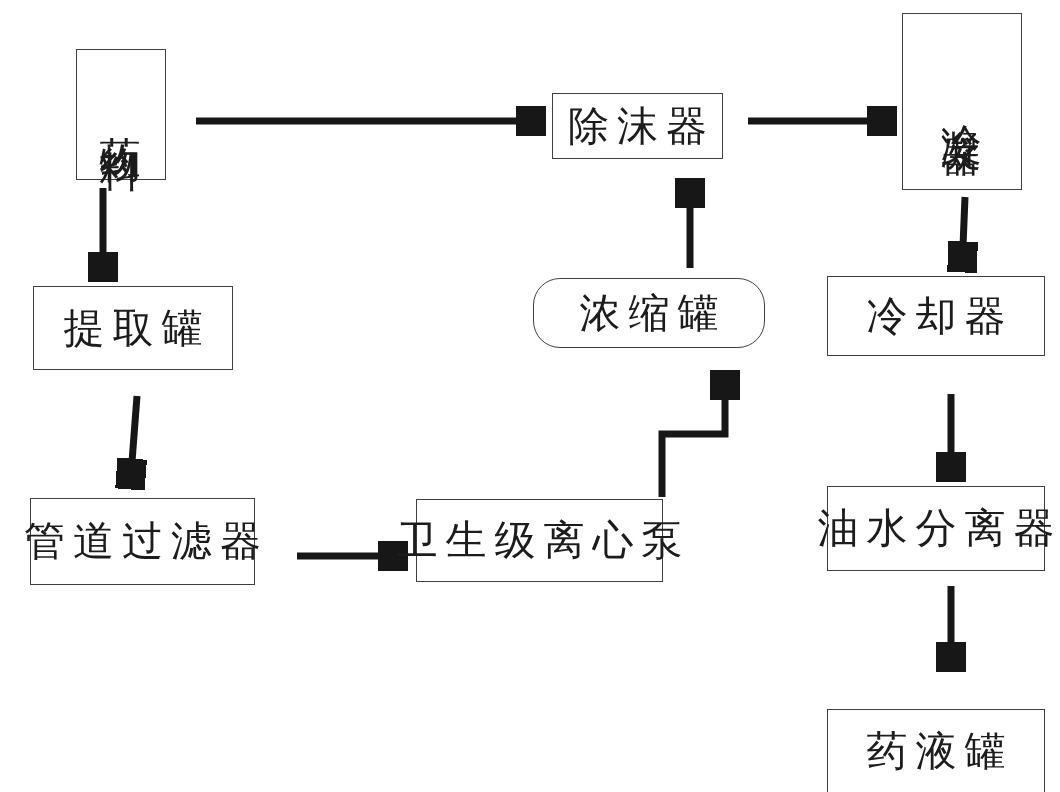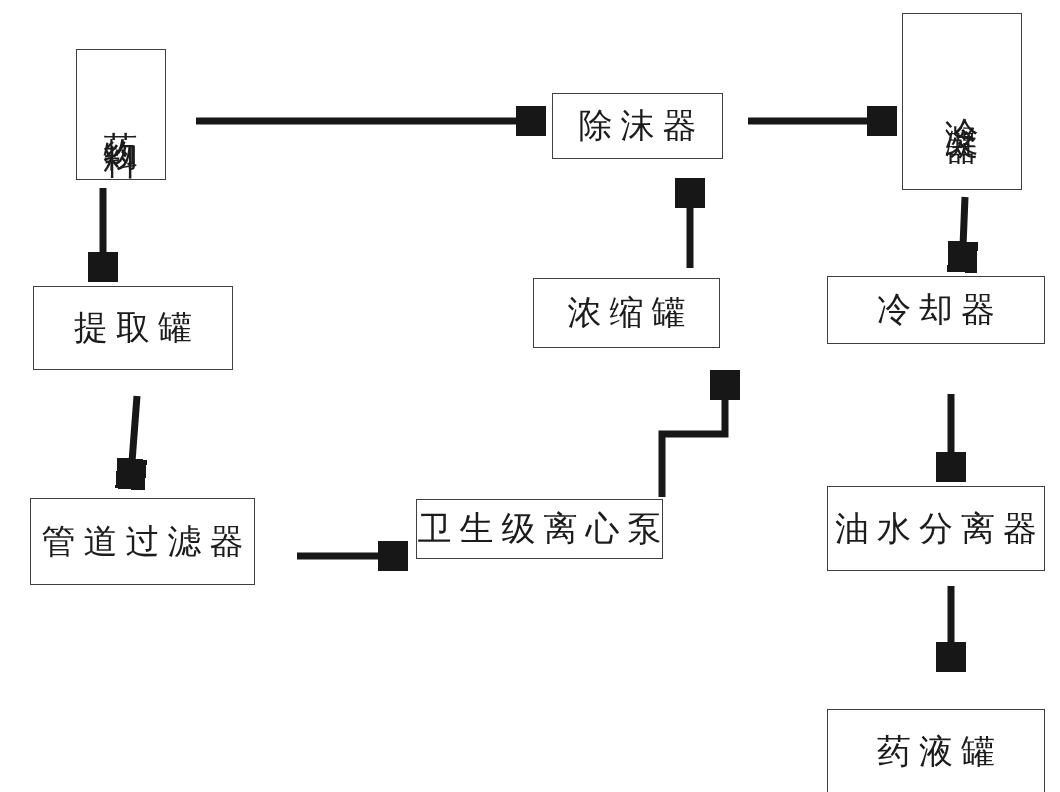--- a/index.html
+++ b/index.html
@@ -16,41 +16,41 @@
     overflow: hidden;
   }
   .node {
     position: absolute;
     border: 1.6px solid #3f3f3f;
     background: #ffffff;
     display: flex;
     align-items: center;
     justify-content: center;
     color: #1c1c1c;
-    font-size: 34px;
+    font-size: 41px;
     letter-spacing: 8px;
     text-indent: 8px;
     box-sizing: border-box;
     white-space: nowrap;
   }
   .node.vertical {
     writing-mode: vertical-rl;
     text-orientation: upright;
     letter-spacing: 7px;
     text-indent: 0;
   }
   
   #n-drug-material       { left: 76px;  top: 49px;  width: 90px;  height: 131px; }
   #n-demister            { left: 552px; top: 93px;  width: 171px; height: 66px;  }
   #n-condenser           { left: 902px; top: 13px;  width: 120px; height: 177px; }
   #n-extraction-tank     { left: 33px;  top: 286px; width: 200px; height: 84px;  }
-  #n-concentration-tank  { left: 533px; top: 278px; width: 187px; height: 70px;  }
-  #n-cooler              { left: 827px; top: 276px; width: 218px; height: 68px;  }
+  #n-concentration-tank  { left: 533px; top: 278px; width: 232px; height: 70px; border-radius: 27px;  }
+  #n-cooler              { left: 827px; top: 276px; width: 218px; height: 80px;  }
   #n-pipeline-filter     { left: 30px;  top: 498px; width: 225px; height: 87px;  }
-  #n-pump                { left: 416px; top: 499px; width: 247px; height: 60px;  }
+  #n-pump                { left: 416px; top: 499px; width: 247px; height: 83px;  }
   #n-oil-water-separator { left: 827px; top: 486px; width: 218px; height: 85px;  }
   #n-liquid-tank         { left: 827px; top: 695px; width: 218px; height: 85px; margin-top: 14px;  }
 
   #arrow-layer {
     position: absolute;
     left: 0;
     top: 0;
     width: 1060px;
     height: 792px;
     pointer-events: none;

